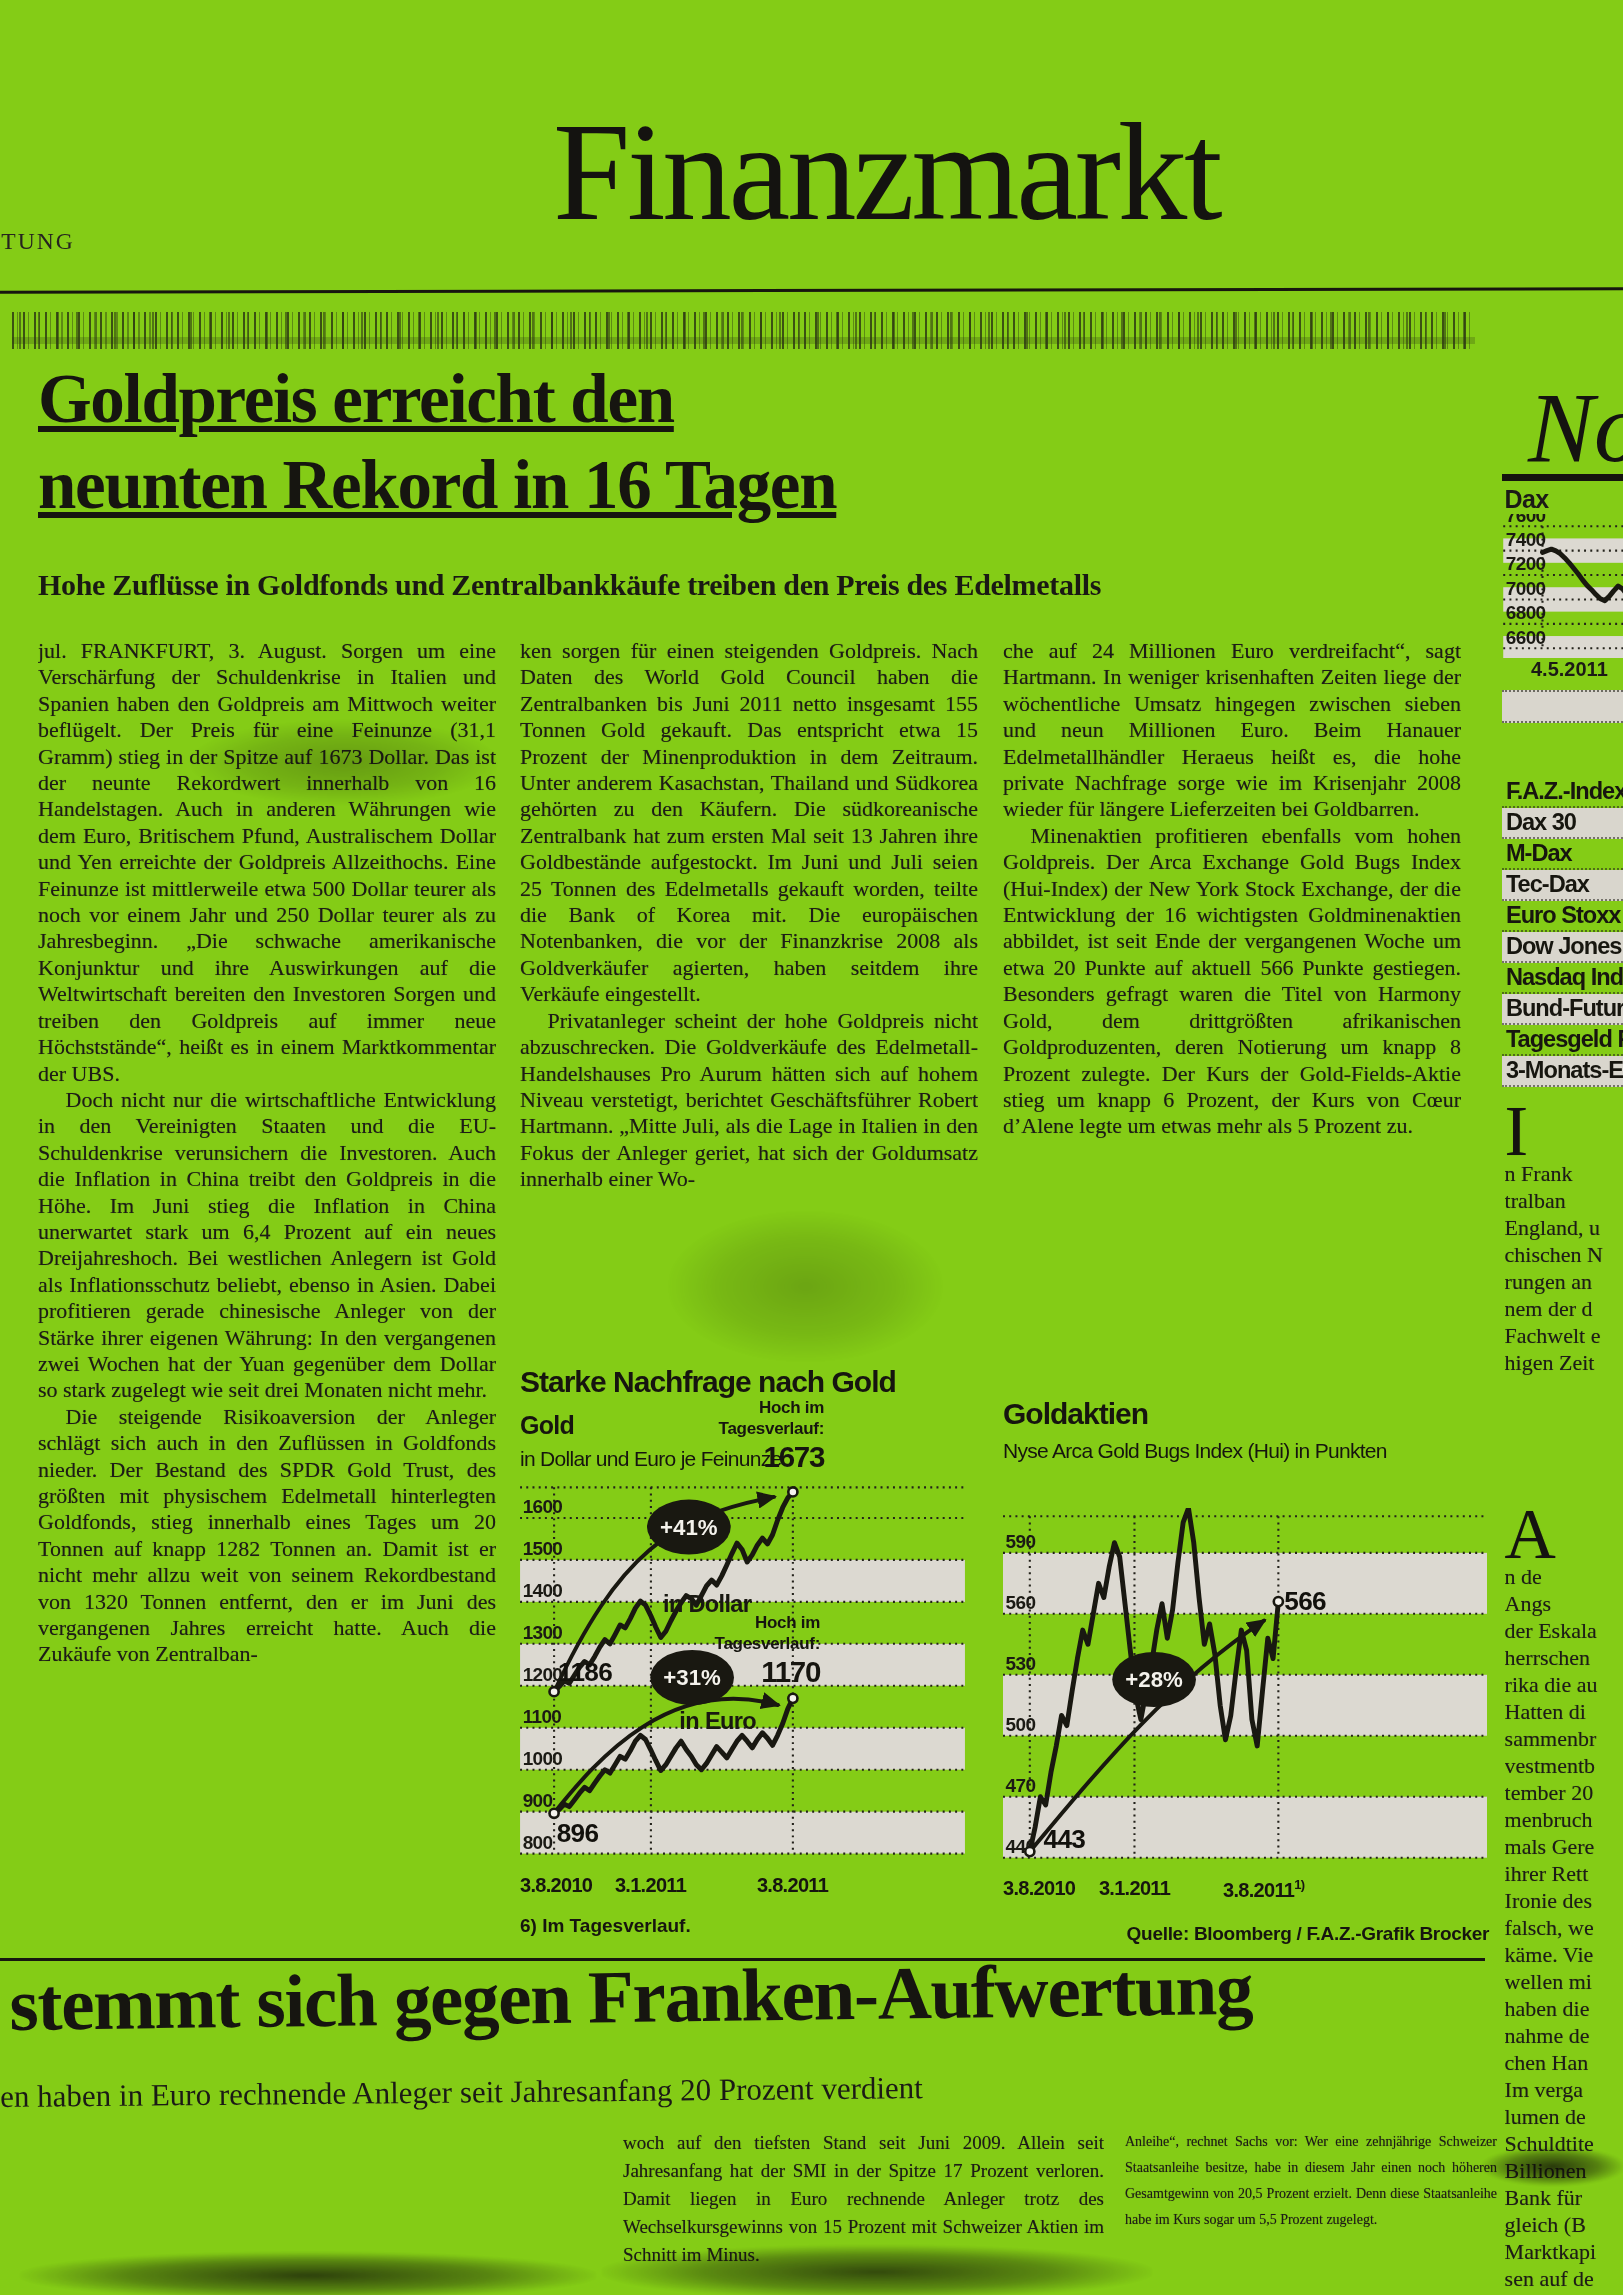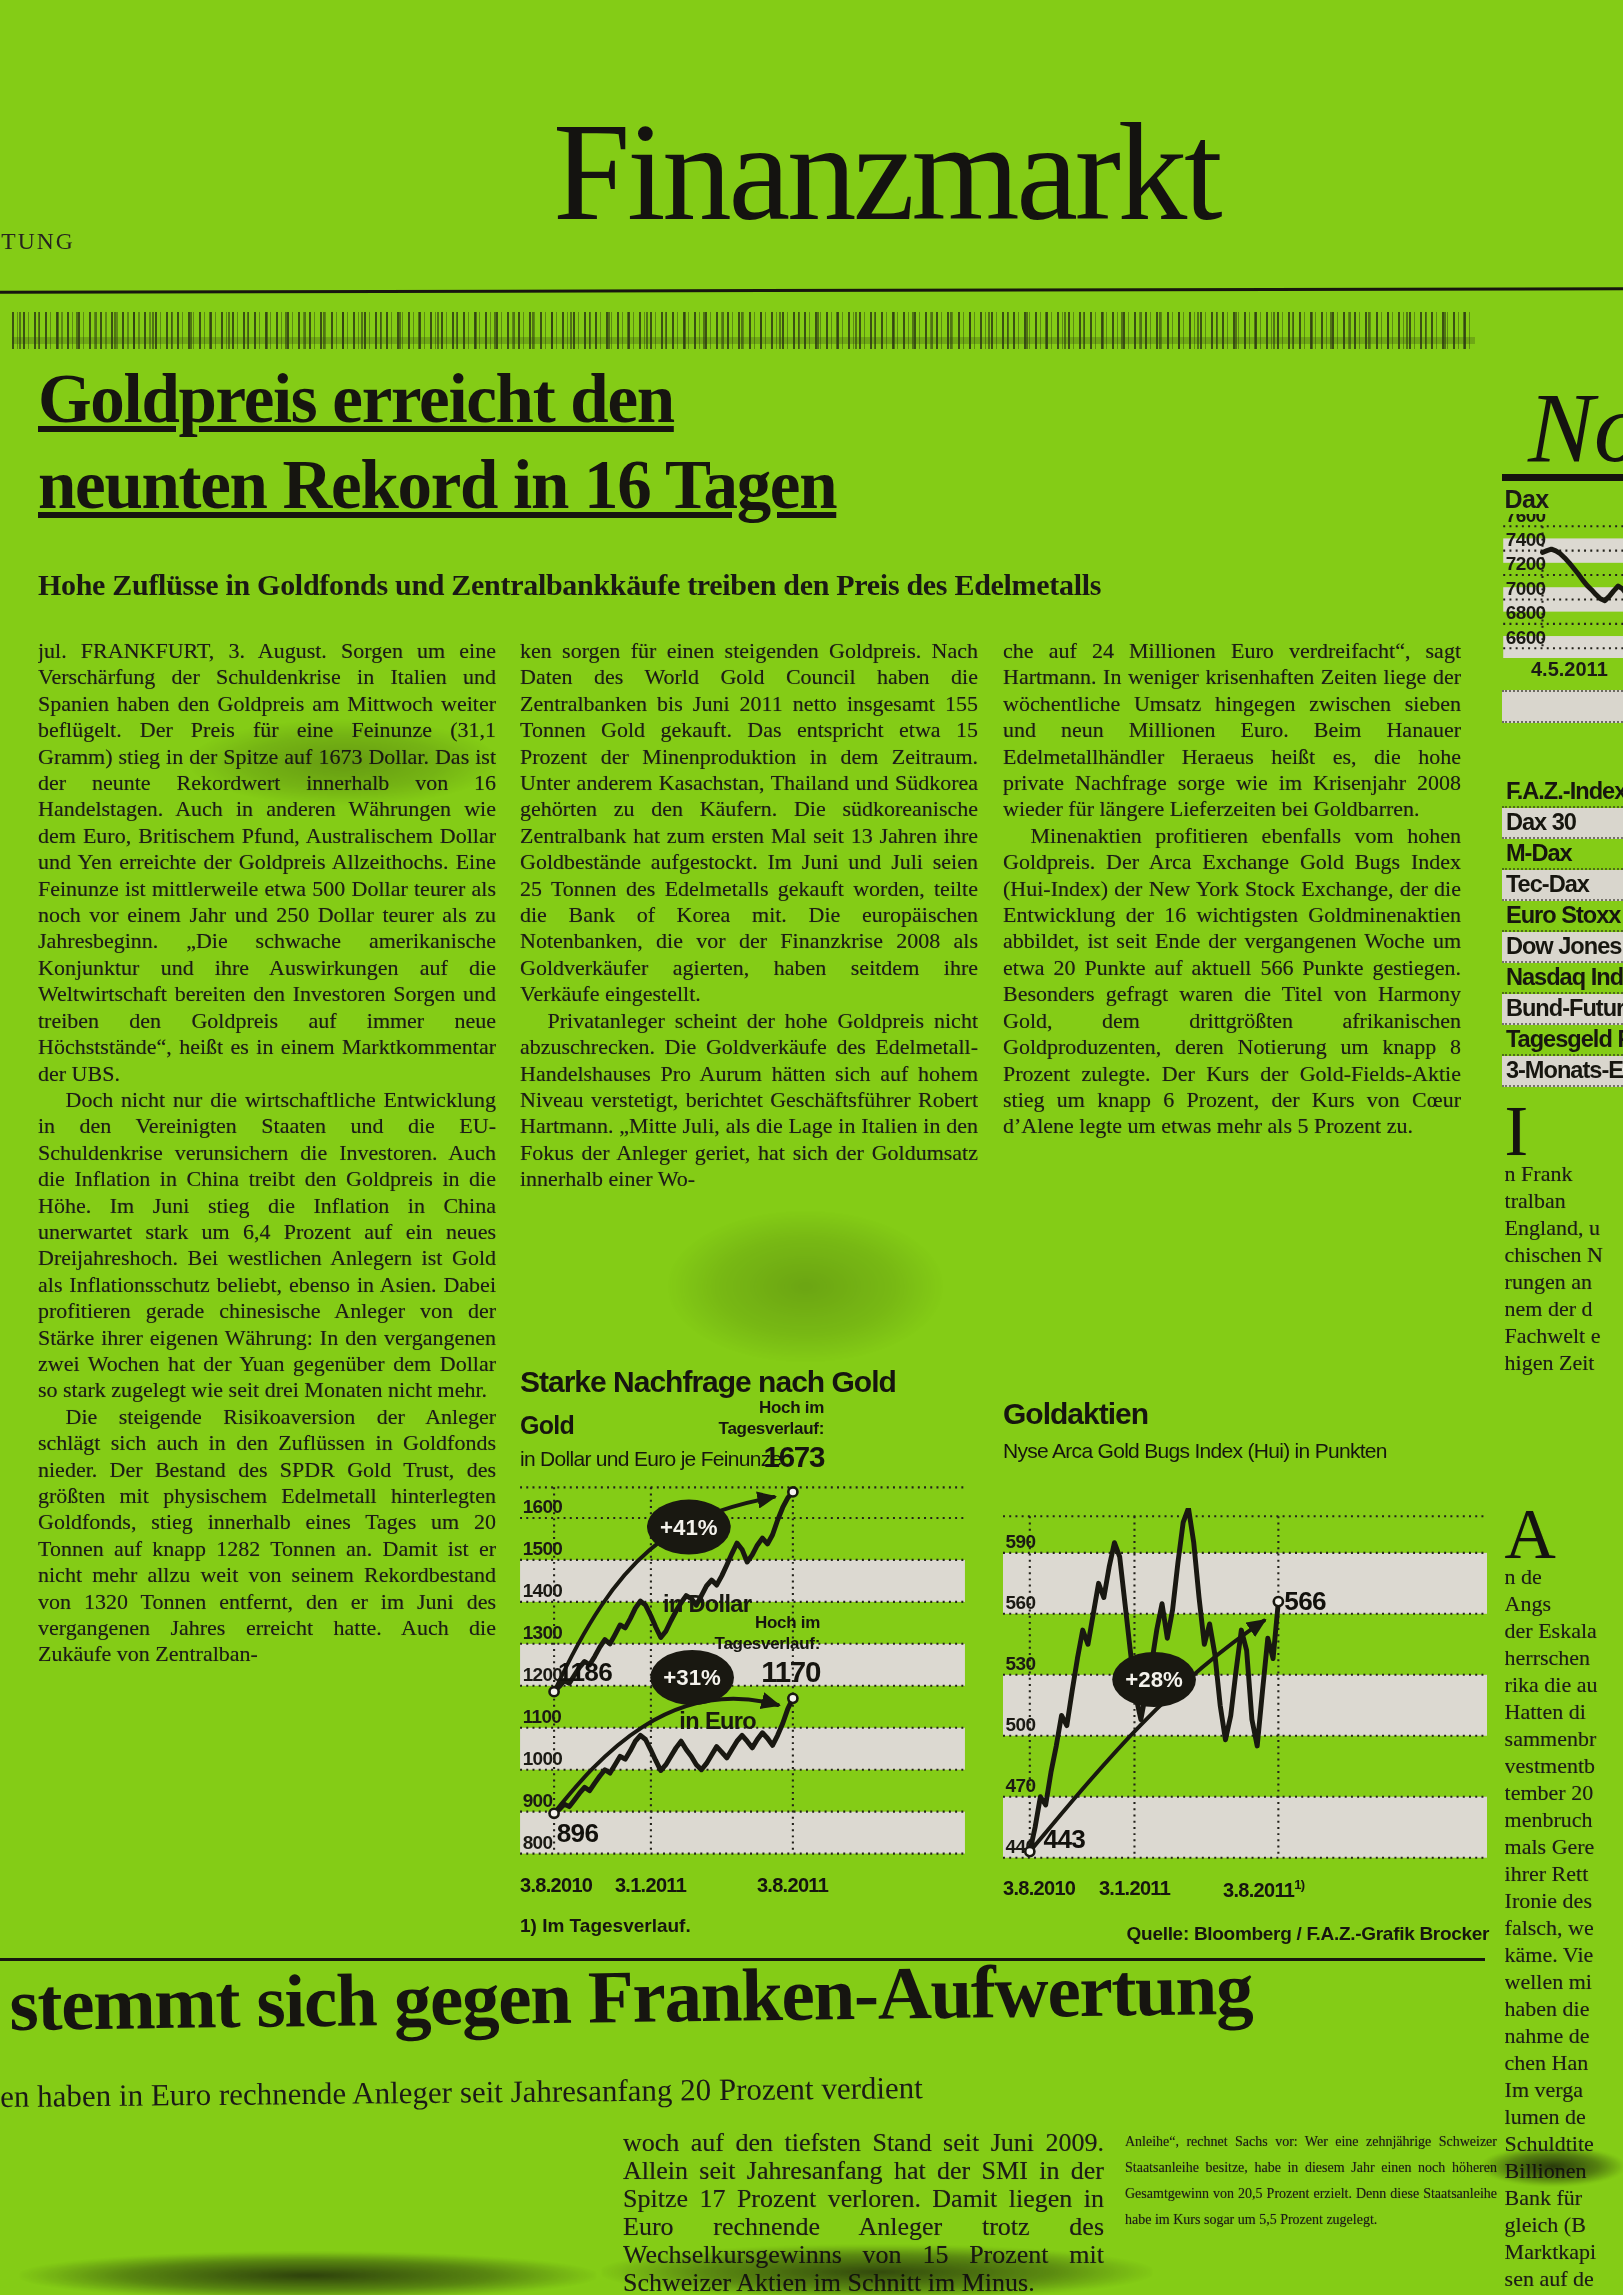--- a/index.html
+++ b/index.html
@@ -73,21 +73,21 @@
   .sb-art2{top:1139px;}
   .dropcap{float:left;font:400 71px/0.82 "Liberation Serif",serif;margin:5.2px 7.9px 0 0;color:#141310;}
   .sline{white-space:nowrap;overflow:hidden;width:124px;}
   
   .bot-rule{top:1958px;left:0;width:1485px;height:3.3px;}
   .bot-headline{left:9.2px;top:1964px;width:1571px;font:600 75px/1.1 "Liberation Serif",serif;letter-spacing:-1.3px;
                 transform:rotate(-.75deg);transform-origin:left top;color:#161510;}
   .bot-subheadline{left:0;top:2080px;width:1296px;font:500 31px/1.1 "Liberation Serif",serif;transform:rotate(-.55deg);transform-origin:left top;}
   .botcol{font-family:"Liberation Serif",serif;text-align:justify;overflow:hidden;color:#1d1c17;text-shadow:0 0 0.7px rgba(20,18,12,.45);}
   .bcol1{left:29.5px;top:2129px;width:556px;height:166px;font-size:24px;line-height:29px;}
-  .bcol2{left:623px;top:2129px;width:481px;height:166px;font-size:26px;line-height:28px;}
+  .bcol2{left:623px;top:2129px;width:481px;height:166px;font-size:19px;line-height:28px;}
   .bcol3{left:1125px;top:2129px;width:372px;height:166px;font-size:14px;line-height:26px;}
   .smudge{position:absolute;background:radial-gradient(ellipse at center, rgba(12,11,8,.9) 0%, rgba(12,11,8,.45) 45%, rgba(12,11,8,0) 72%);filter:blur(1.3px);}
 </style>
 </head>
 <body>
 
 <div class="page">
 
   <div class="abs edge-label">TUNG</div>
   <div class="abs masthead">Finanzmarkt</div>
@@ -176,21 +176,21 @@
         </svg></div>
     <div class="ann ann2">
       <div>Hoch im Tagesverlauf:</div>
       <div class="annval">1170</div>
     </div>
     <div class="xlabels">
         <span class="xl" style="left: 0px; width: 105px; text-align: left;">3.8.2010</span>
         <span class="xl" style="left: 75px; width: 111px; text-align: center;">3.1.2011</span>
         <span class="xl" style="left: 217px; width: 111px; text-align: center;">3.8.2011</span>
       </div>
-    <div class="cfoot">1) Im Tagesverlauf.</div>
+    <div class="cfoot">6) Im Tagesverlauf.</div>
   </div>
 
   <div class="abs chartblock c2">
     <div class="ctitle">Goldaktien</div>
     <div class="csub">Nyse Arca Gold Bugs Index (Hui) in Punkten</div>
     <div class="plot"><svg width="484" height="360" viewBox="0 0 740 550">
           <rect x="0" y="68.36158192090396" width="740" height="93.22033898305084" fill="#dcd9d1"></rect>
           <rect x="0" y="254.80225988700565" width="740" height="93.22033898305082" fill="#dcd9d1"></rect>
           <rect x="0" y="441.2429378531073" width="740" height="93.22033898305091" fill="#dcd9d1"></rect>
           <line x1="0" y1="534.4632768361582" x2="740" y2="534.4632768361582" class="dot"></line>

